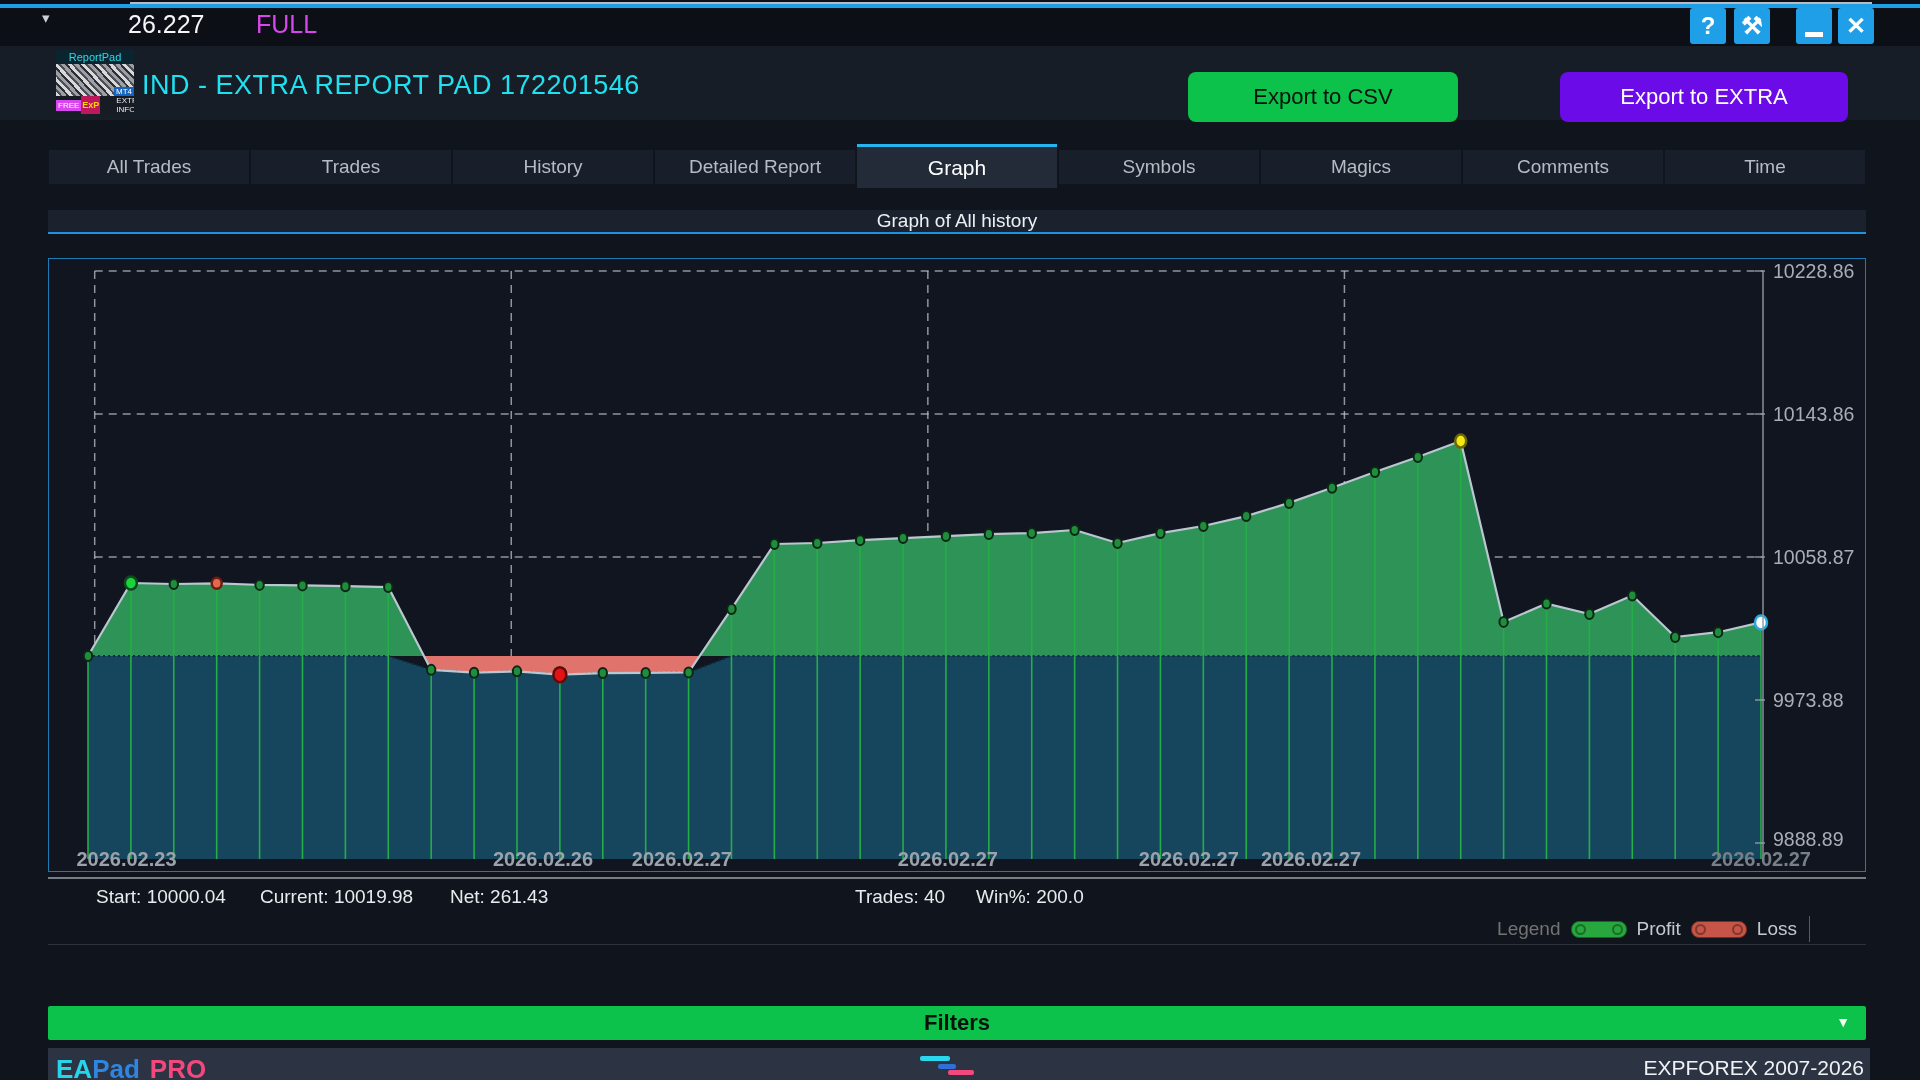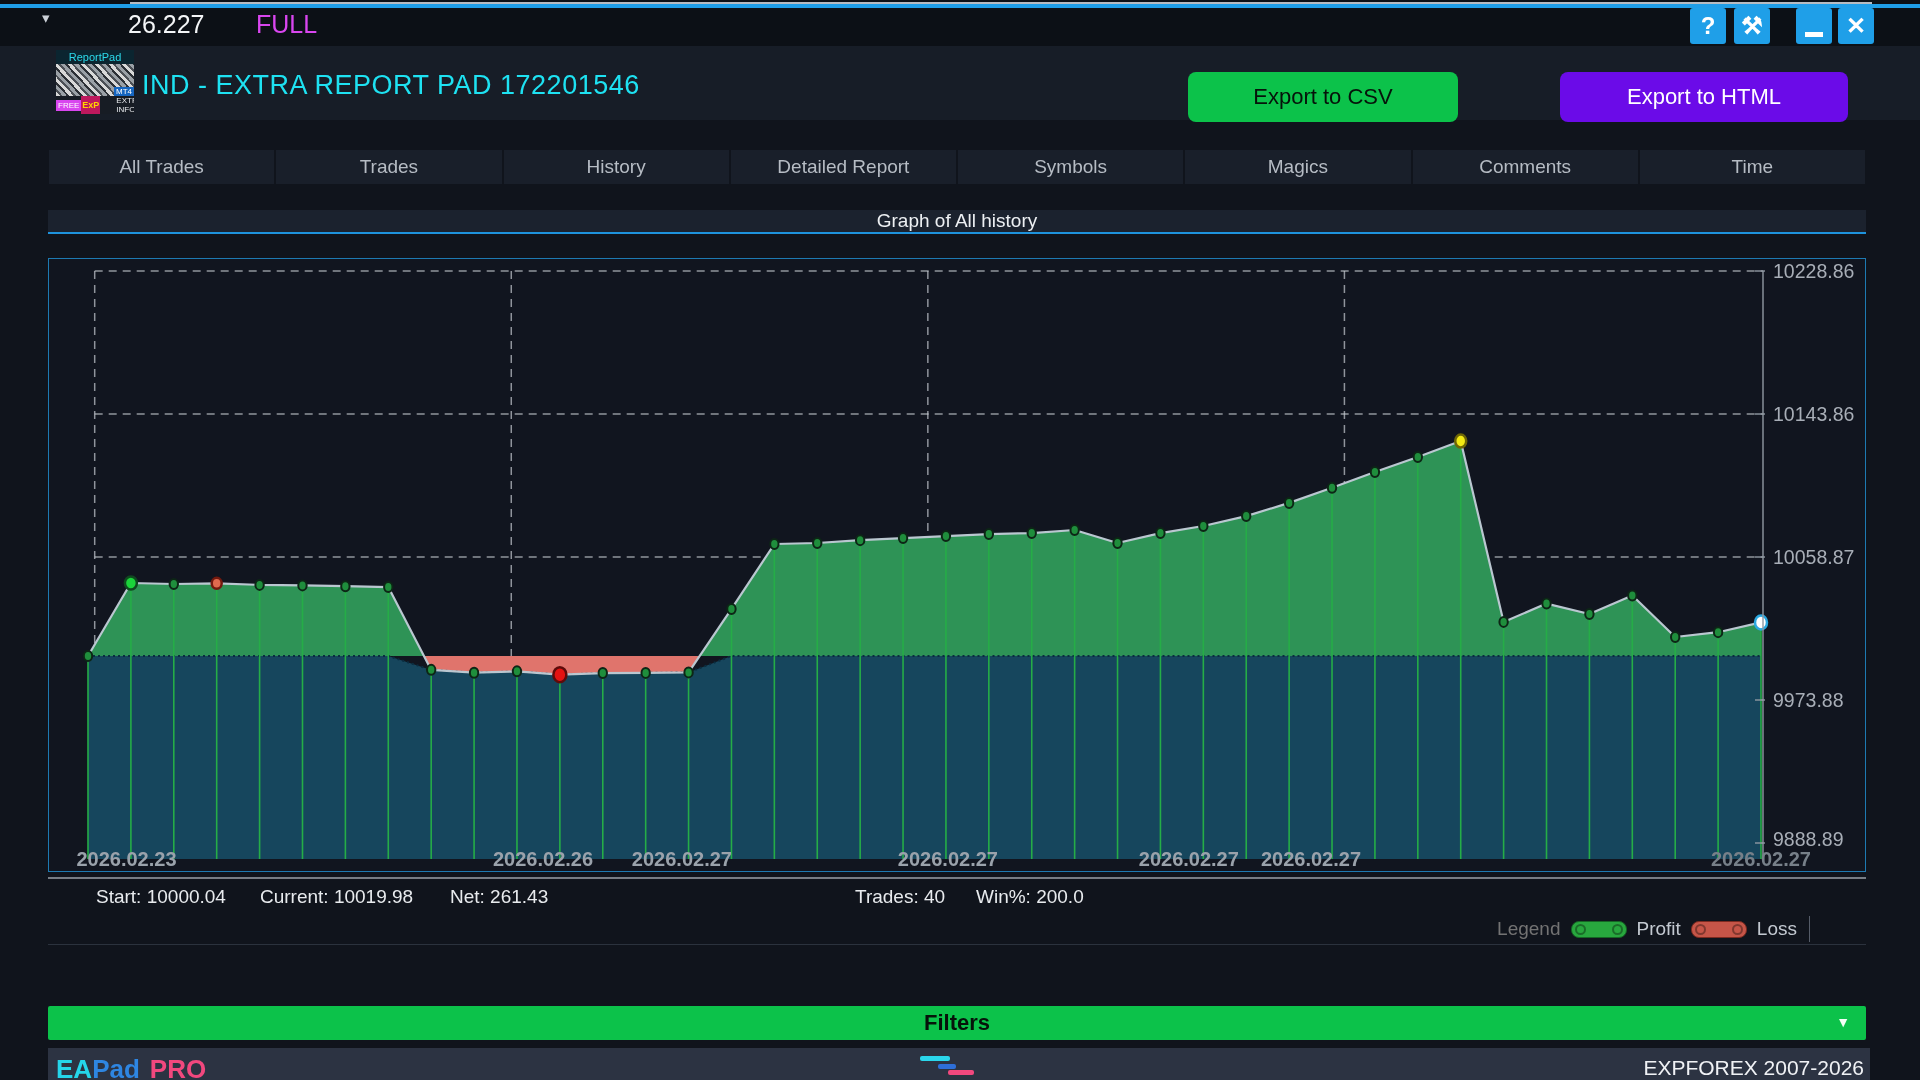--- a/index.html
+++ b/index.html
@@ -105,27 +105,28 @@
       <span class="mt4">MT4</span>
     </span>
   <span class="bot">
     <span class="free">FREE</span>
     <span class="exp">ExP</span>
     <span class="extra">EXTRA INFO</span>
   </span>
 </div>
 <div class="abs title">IND - EXTRA REPORT PAD 172201546</div>
 <div class="abs btn btn-csv">Export to CSV</div>
-<div class="abs btn btn-html">Export to HTML</div>
+<div class="abs btn btn-html">Export to EXTRA</div>
 
 <div class="abs tabs">
   <div class="tab">All Trades</div>
   <div class="tab">Trades</div>
   <div class="tab">History</div>
   <div class="tab">Detailed Report</div>
+  <div class="tab active">Graph</div>
   <div class="tab">Symbols</div>
   <div class="tab">Magics</div>
   <div class="tab">Comments</div>
   <div class="tab">Time</div>
 </div>
 
 <div class="abs subtitle">Graph of All history</div>
 
 <div class="abs panel">
   <svg id="chart-svg" width="1816" height="612" viewBox="0 0 1816 612">

